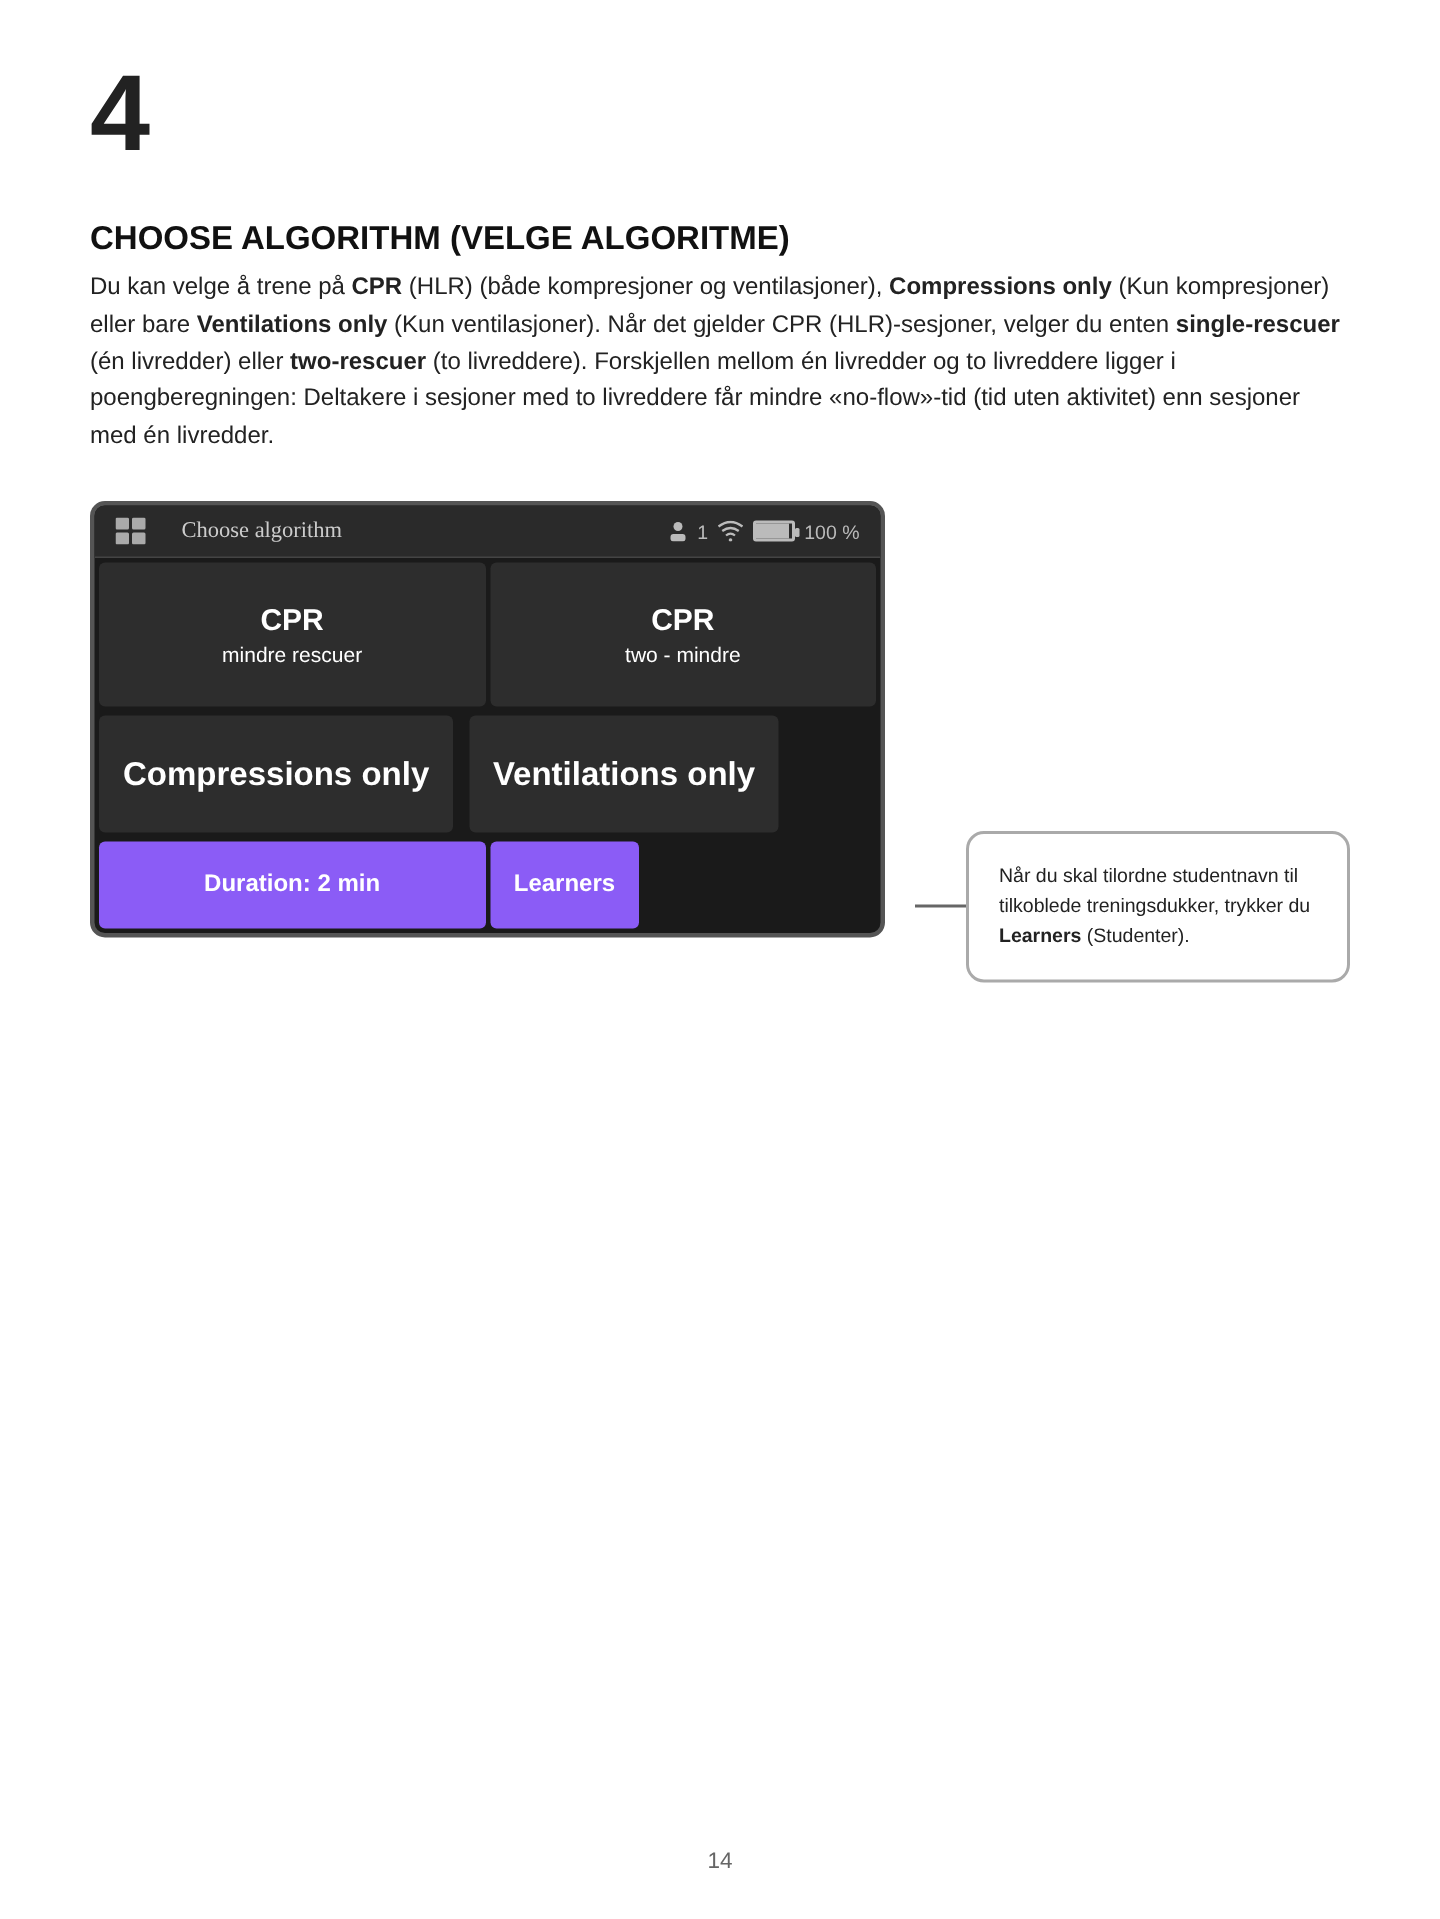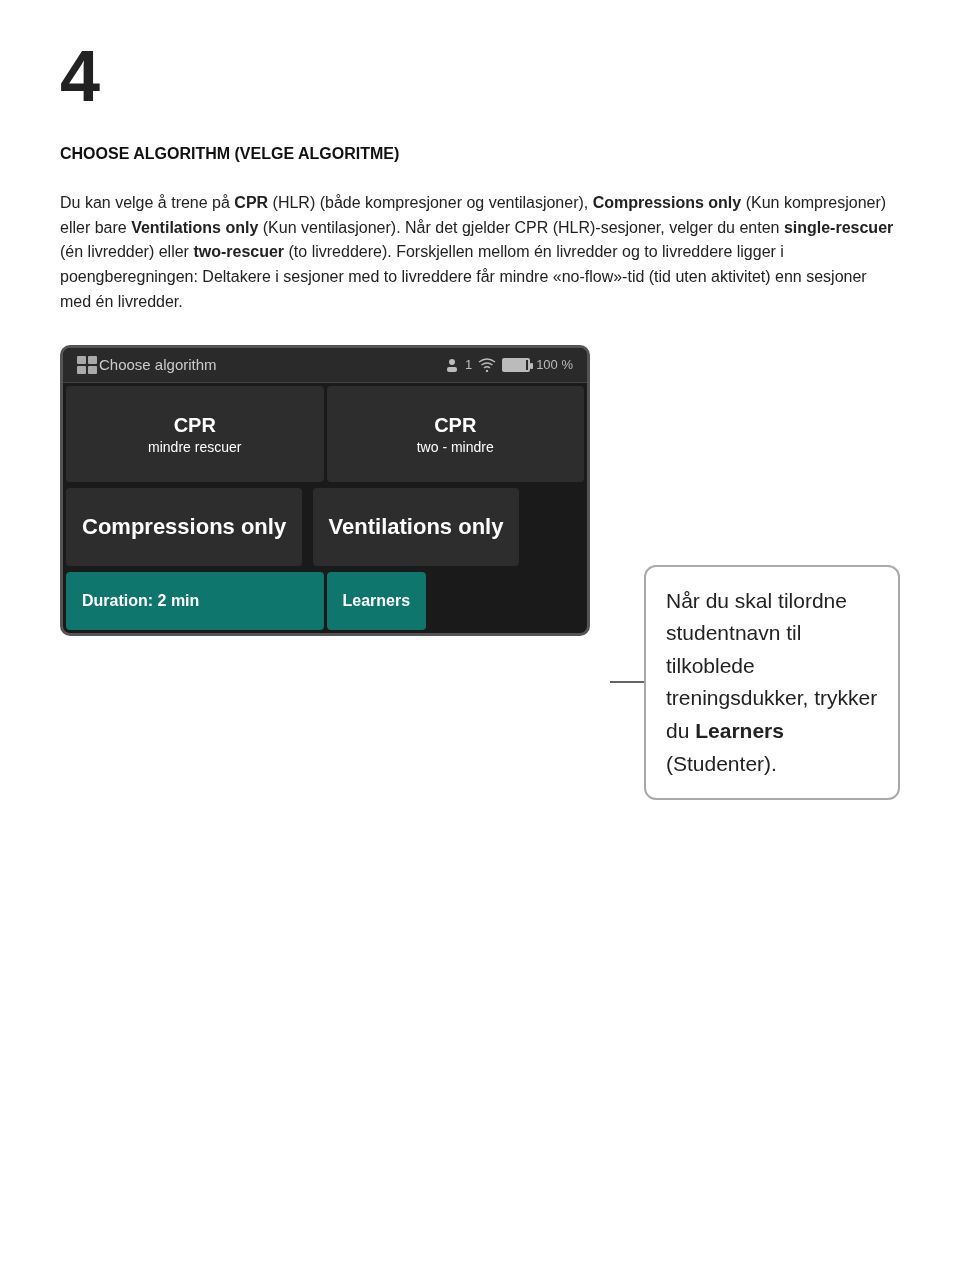--- a/index.html
+++ b/index.html
@@ -45,26 +45,26 @@
     
     .body-text {
       font-size: 16px;
       line-height: 1.55;
       color: #222;
       margin-bottom: 20px;
       max-width: 860px;
     }
 
     .body-text .section-title {
-      font-size: 16px;
+      font-size: 22px;
       font-weight: bold;
       color: #111;
       text-transform: uppercase;
       display: block;
-      margin-bottom: 24px;
+      margin-bottom: 4px;
     }
 
     .body-text strong {
       font-weight: bold;
     }
 
     
     .device-area {
       display: flex;
       flex-direction: row;
@@ -87,21 +87,22 @@
       display: flex;
       justify-content: space-between;
       align-items: center;
       padding: 8px 14px;
       border-bottom: 1px solid #444;
     }
 
     .device-header-left {
       display: flex;
       align-items: center;
-      gap: 0;
+      gap: 22px;
+      font-family: Liberation Serif, serif;
     }
 
     .device-icon {
       width: 22px;
       height: 18px;
     }
 
     .device-title {
       color: #ccc;
       font-size: 15px;
@@ -181,28 +182,28 @@
     }
 
     .device-bottom-row {
       display: grid;
       grid-template-columns: 1fr 1fr;
       gap: 3px;
       padding: 3px;
     }
 
     .device-btn-small {
-      background: #0f766e;
+      background: #8b5cf6;
       color: #fff;
       border: none;
       border-radius: 4px;
       padding: 20px 16px;
       font-size: 16px;
       font-weight: bold;
-      text-align: left;
+      text-align: center;
       cursor: pointer;
     }
 
     .device-btn-bls {
       background: #2d2d2d;
       color: #fff;
       border: none;
       border-radius: 20px;
       padding: 16px 16px;
       font-size: 17px;
@@ -226,21 +227,21 @@
     .callout-connector {
       display: flex;
       align-items: center;
     }
 
     .callout-box {
       border: 2px solid #aaa;
       border-radius: 12px;
       padding: 18px 20px;
       background: #fff;
-      font-size: 21px;
+      font-size: 13px;
       line-height: 1.55;
       color: #222;
       max-width: 320px;
     }
 
     .callout-box strong {
       font-weight: bold;
     }
 
     
@@ -361,14 +362,17 @@
       <div class="callout-connector">
         <div style="width:34px; height:2px; background:#666; flex-shrink:0;"></div>
         <div class="callout-box">
           <span>Når du skal tilordne studentnavn til tilkoblede treningsdukker, trykker du </span><strong>Learners</strong><span> (Studenter).</span>
         </div>
       </div>
     </div>
 
   </div>
 
+  <div class="page-footer">
+    <span>14</span>
+  </div>
 
 </div>
 
 </body></html>

